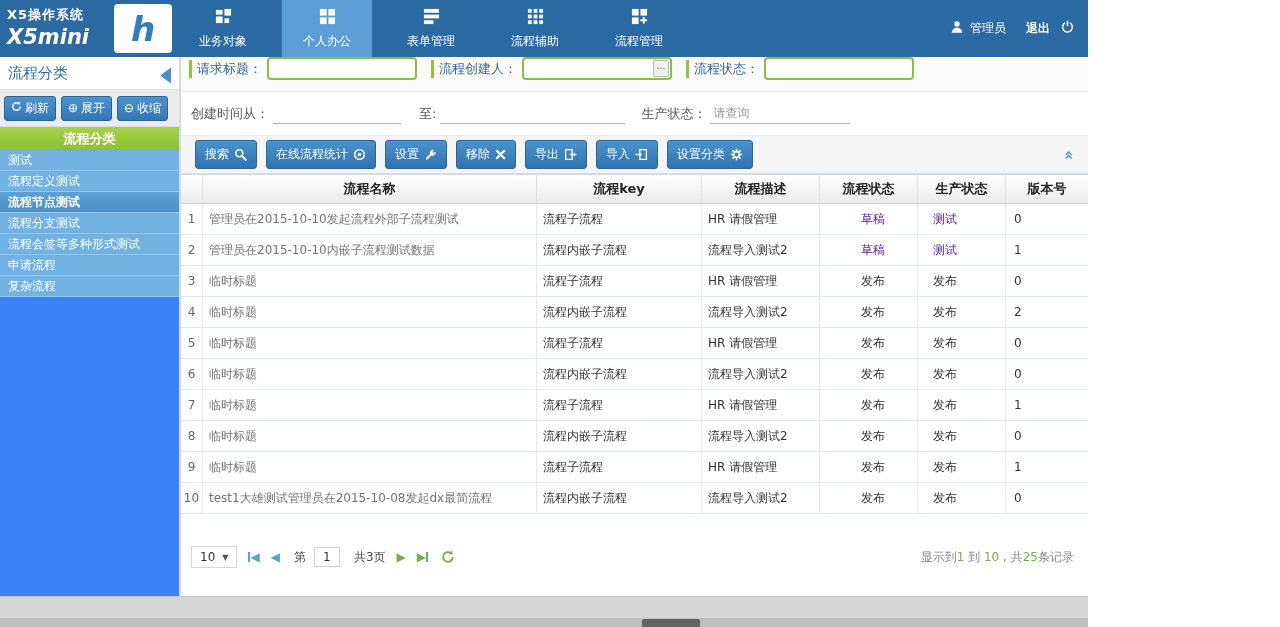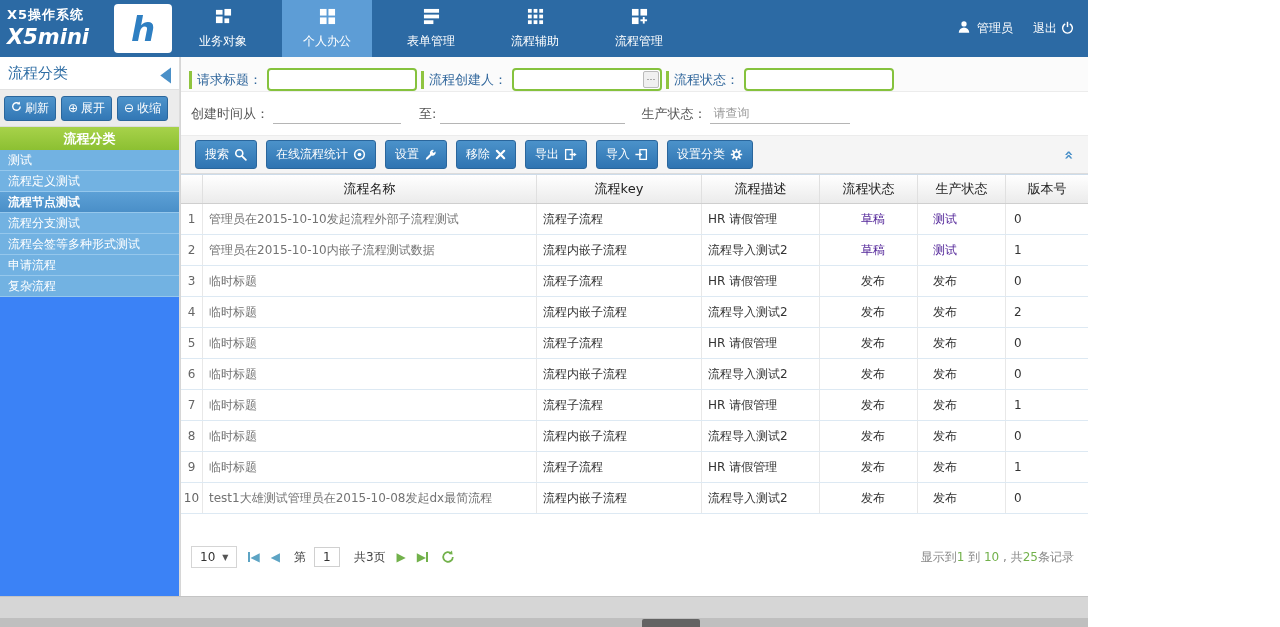--- a/index.html
+++ b/index.html
@@ -10,37 +10,37 @@
   .topbar { position:absolute; top:0; left:0; width:100%; height:57px; background:#2c6aa4; display:flex; align-items:stretch; color:#fff; }
   .brand { width:110px; padding:6px 0 0 7px; }
   .brand-title { font-size:13px; font-weight:bold; letter-spacing:1px; }
   .brand-sub { font-size:21px; font-weight:bold; font-style:italic; margin-top:1px; }
   .logo { width:58px; height:49px; margin:4px 6px 0 4px; background:#fff; border-radius:4px; display:flex; align-items:center; justify-content:center; font-size:34px; font-weight:bold; font-style:italic; color:#2e7fc2; }
   .tabs { display:flex; column-gap:14px; }
   .tab { width:90px; height:57px; display:flex; flex-direction:column; align-items:center; justify-content:center; gap:5px; cursor:pointer; }
   .tab.active { background:#5d9dd6; }
   .tab-label { font-size:12px; white-space:nowrap; }
   .user-area { margin-left:auto; display:flex; align-items:center; gap:6px; padding-right:14px; font-size:12px; }
-  .logout { display:flex; align-items:center; gap:4px; margin-left:14px; cursor:pointer; }
+  .logout { display:flex; gap:11px; margin-left:14px; cursor:pointer;font-weight:bold; }
 
   
   .sidebar { position:absolute; top:57px; left:0; width:180px; height:539px; background:#3b82f6; border-right:1px solid #dcdcdc; }
   .side-header { height:33px; display:flex; align-items:center; padding:0 8px; border-bottom:1px solid #e2e2e2; background:#fff; }
   .side-header-title { color:#2e6da4; font-size:15px; }
   .side-collapse { margin-left:auto; color:#4a90c8; font-size:14px; transform:scaleY(1.5); cursor:pointer; }
   .side-btns { height:37px; background:#ececec; display:flex; align-items:center; gap:5px; padding:0 4px; border-bottom:1px solid #dddddd; }
   .sbtn { display:inline-flex; align-items:center; gap:3px; background:linear-gradient(#4d93cb,#3277b5); border:1px solid #2a669c; border-radius:3px; color:#fff; font-size:12px; padding:3px 6px; cursor:pointer; font-family:inherit; white-space:nowrap; }
   .sbtn .glyph { font-size:12px; line-height:1; }
   .side-green { height:23px; background:linear-gradient(#a7d24a,#8cc032); color:#fff; font-weight:bold; font-size:13px; display:flex; align-items:center; justify-content:center; }
   .side-item { height:21px; line-height:21px; background:#72b2e2; border-bottom:1px solid #95c7ec; color:#fff; padding-left:8px; font-size:12px; cursor:pointer; white-space:nowrap; overflow:hidden; }
   .side-item.selected { background:linear-gradient(#5ca0d6,#4a8fc8); font-weight:bold; }
 
   
   .main { position:absolute; top:57px; left:181px; right:0; height:539px; background:#fff; }
-  .search-row { height:35px; display:flex; align-items:flex-end; gap:4px; padding-left:8px; background:#fbfbfb; border-bottom:1px solid #ececec; }
+  .search-row { height:35px; display:flex; align-items:flex-start; gap:14px; padding-left:8px; background:#fbfbfb; border-bottom:1px solid #ececec; }
   .field { display:flex; align-items:center; gap:5px; }
   .accent { width:3px; height:18px; background:#8fc43f; }
   .f-label { color:#31679c; font-size:13px; white-space:nowrap; }
   .f-input { width:150px; height:23px; border:2px solid #85c23d; border-radius:4px; outline:none; padding:0 4px; font-size:12px; font-family:inherit; }
   .input-wrap { position:relative; display:inline-flex; align-items:center; }
   .picker { position:absolute; right:3px; width:16px; height:17px; border:1px solid #bbb; background:#f0f0f0; border-radius:2px; font-size:9px; line-height:1; cursor:pointer; color:#555; padding:0; }
 
   .filter-row { height:44px; display:flex; align-items:center; padding-left:10px; border-bottom:1px solid #ececec; background:#fff; }
   .g-label { color:#555; font-size:13px; white-space:nowrap; }
   .u-input { border:none; border-bottom:1px solid #b5b5b5; outline:none; height:20px; font-size:12px; background:transparent; padding:0 3px; font-family:inherit; }
@@ -48,21 +48,21 @@
   .w130 { width:128px; margin:0 18px 0 4px; }
   .w185 { width:185px; margin:0 16px 0 4px; }
   .w145 { width:140px; margin-left:4px; }
 
   .toolbar { height:38px; display:flex; align-items:center; gap:9px; padding:0 14px; background:#f5f5f5; border-bottom:1px solid #dcdcdc; }
   .tbtn { display:inline-flex; align-items:center; gap:5px; background:linear-gradient(#4b92ca,#2f74b2); border:1px solid #2a669c; border-radius:3px; color:#fff; font-size:12px; padding:5px 9px; cursor:pointer; font-family:inherit; white-space:nowrap; }
   .tbtn svg { display:block; }
   .collapse-up { margin-left:auto; color:#4a90c8; font-size:15px; transform:rotate(90deg); cursor:pointer; font-weight:bold; }
 
   
-  .thead { display:flex; height:30px; background:linear-gradient(#ffffff,#ebebeb); border-top:1px solid #cddcea; border-bottom:1px solid #cfcfcf; font-weight:normal; color:#222; font-size:13px; }
+  .thead { display:flex; height:30px; background:linear-gradient(#ffffff,#ebebeb); border-top:1px solid #cddcea; border-bottom:1px solid #cfcfcf; font-weight:bold; color:#222; font-size:13px; }
   .thead > div { display:flex; align-items:center; justify-content:center; border-right:1px solid #e0e0e0; }
   .thead > div:last-child { border-right:none; }
   .trow { display:flex; height:31px; border-bottom:1px solid #dde9f3; font-size:12px; color:#333; }
   .td { display:flex; align-items:center; border-right:1px solid #e8e8e8; height:100%; }
   .trow .td:last-child { border-right:none; }
   .c-num { width:22px; justify-content:center; color:#666; }
   .c-name { flex:1; padding-left:6px; }
   .c-key { width:165px; padding-left:6px; }
   .c-desc { width:118px; padding-left:6px; }
   .c-status { width:98px; padding-left:41px; }

